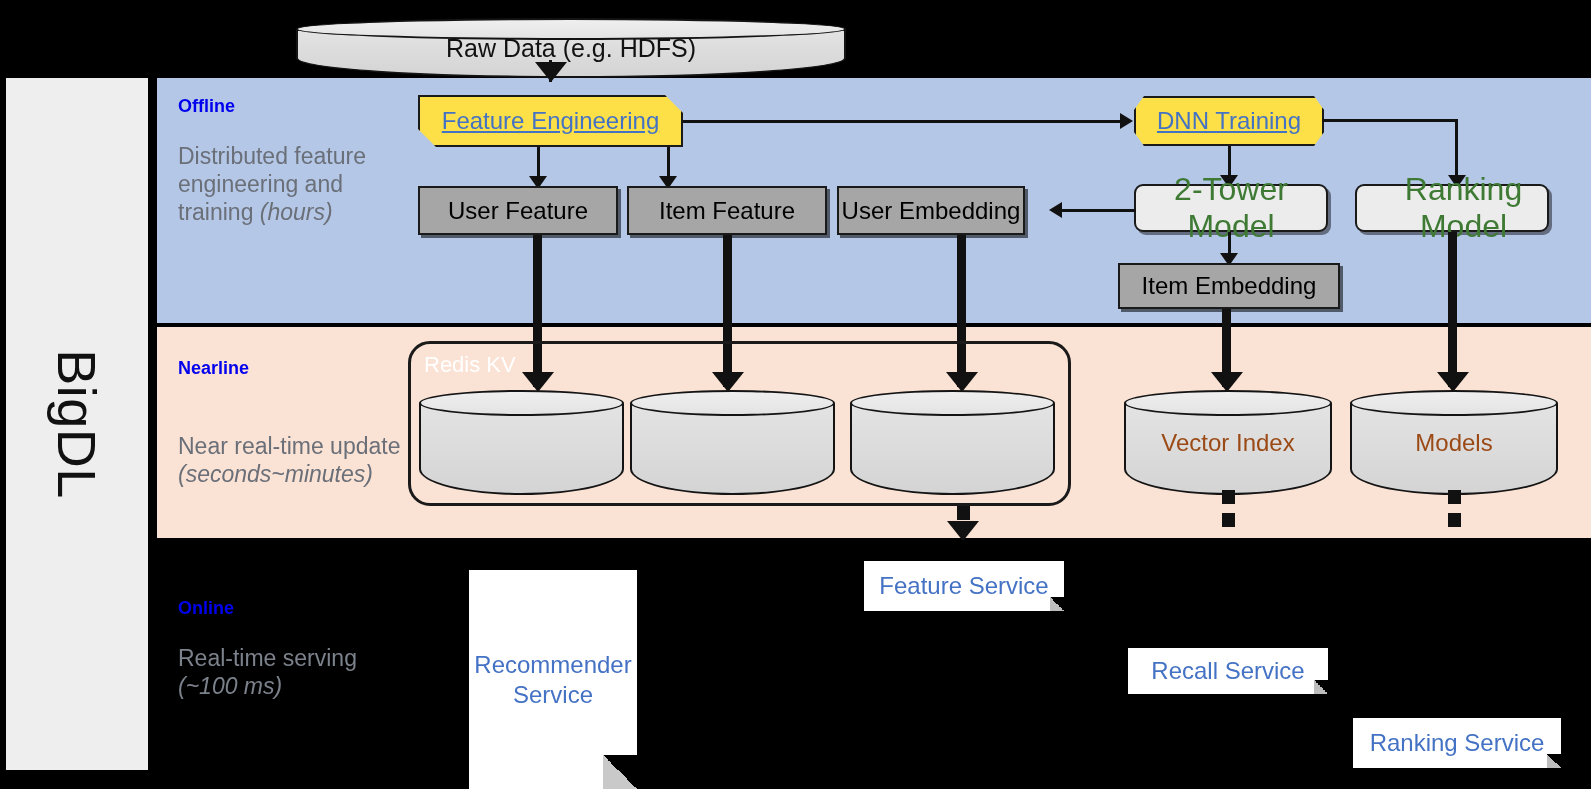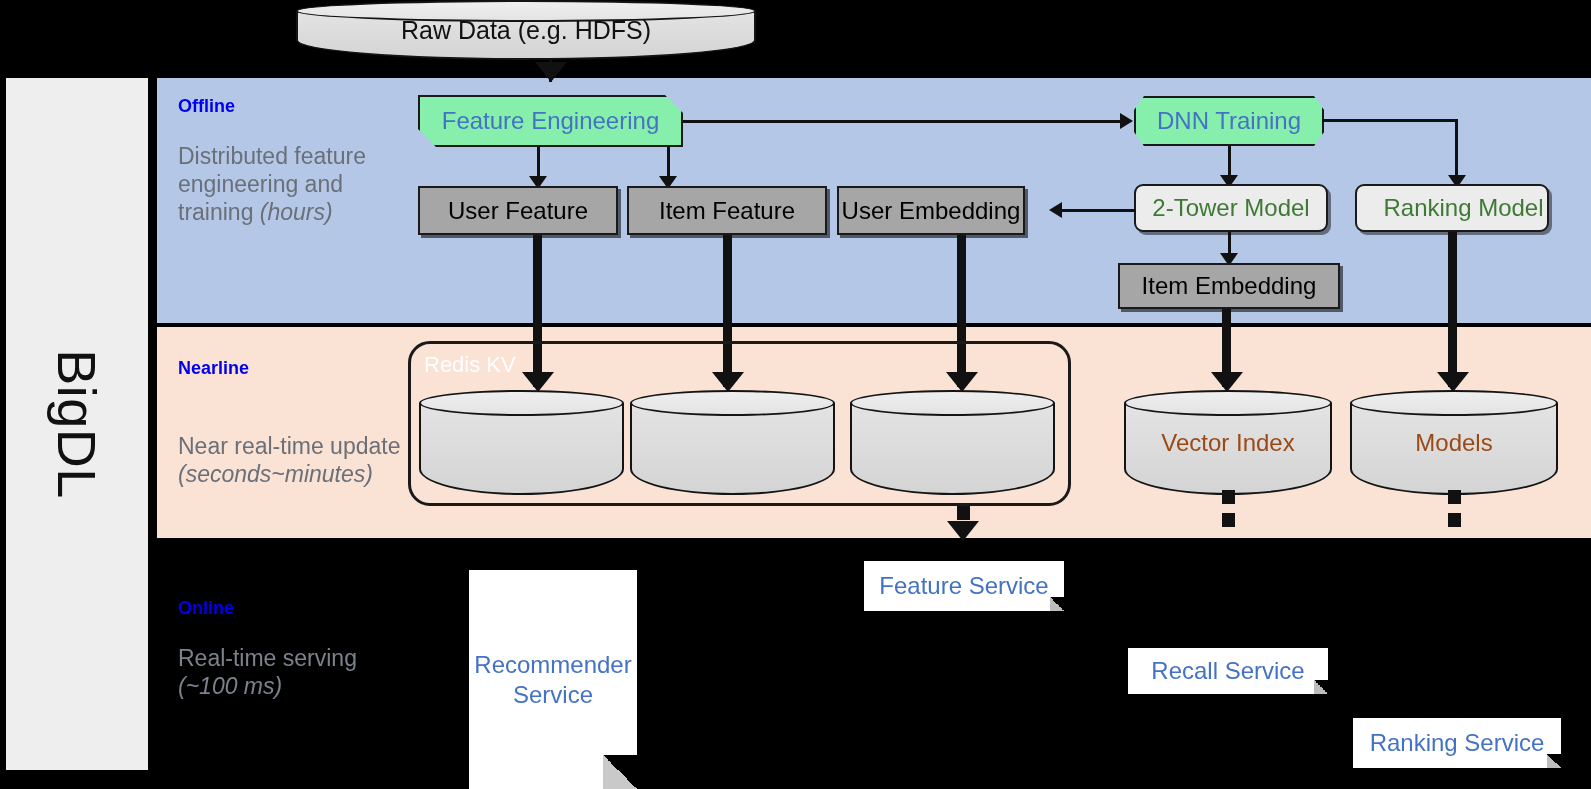--- a/index.html
+++ b/index.html
@@ -34,43 +34,43 @@
   
   .node{position:absolute;box-sizing:border-box;display:flex;align-items:center;
     justify-content:center;text-align:center;}
 
   
   .graybox{background:#a6a6a6;border:2px solid #1a1a1a;color:#000;font-size:24px;
      box-shadow:3px 3px 0 rgba(0,0,0,.55);}
 
   
   .modelbox{background:#ececec;border:2px solid #1a1a1a;border-radius:9px;color:#3e7a34;
-     font-size:24px;box-shadow:3px 3px 0 rgba(0,0,0,.45);}
-
-  
-  .flagbox{background:#86efac;border:2px solid #1a1a1a;color:#4472c4;font-size:24px;
-     box-shadow:3px 3px 0 rgba(0,0,0,.45);}
+     font-size:32px;box-shadow:3px 3px 0 rgba(0,0,0,.45);}
+
+  
+  .flagbox{background:#fde047;border:2px solid #1a1a1a;color:#4472c4;font-size:24px;
+     box-shadow:3px 3px 0 rgba(0,0,0,.45);text-decoration:underline;}
   #n-feature-engineering{clip-path:polygon(0 0,calc(100% - 18px) 0,100% 18px,100% 100%,18px 100%,0 calc(100% - 18px));}
   #n-dnn-training{border-radius:4px;
      clip-path:polygon(0 14px,10px 0,calc(100% - 10px) 0,100% 14px,100% calc(100% - 14px),
         calc(100% - 10px) 100%,10px 100%,0 calc(100% - 14px));}
 
   
   .cyl{position:absolute;}
   .cyl .body{position:absolute;left:0;right:0;top:13px;bottom:0;
      background:linear-gradient(180deg,#e3e3e3,#d4d4d4);
      border:2px solid #141414;border-radius:0 0 50% 50%/0 0 26px 26px;box-sizing:border-box;}
   .cyl .top{position:absolute;left:0;right:0;top:0;height:26px;
      background:linear-gradient(180deg,#efefef,#e4e4e4);
      border:2px solid #141414;border-radius:50%;box-sizing:border-box;}
   .cyl .lbl{position:absolute;left:0;right:0;top:0;bottom:0;display:flex;
      align-items:center;justify-content:center;font-size:24px;color:#9b4a16;}
 
   
-  #n-raw-data{left:296px;top:0;width:460px;height:60px;text-align:center;}
+  #n-raw-data{left:296px;top:18px;width:550px;height:60px;text-align:center;}
   #n-raw-data .body{top:11px;border-radius:0 0 50% 50%/0 0 20px 20px;}
   #n-raw-data .top{height:22px;}
   #n-raw-data .lbl{color:#111;font-size:25px;}
 
   
   #redis-kv{position:absolute;left:408px;top:341px;width:663px;height:165px;
      border:3px solid #1a1a1a;border-radius:22px;box-sizing:border-box;}
   #redis-kv-label{position:absolute;left:424px;top:352px;font-size:22px;color:#ffffff;}
 
   

